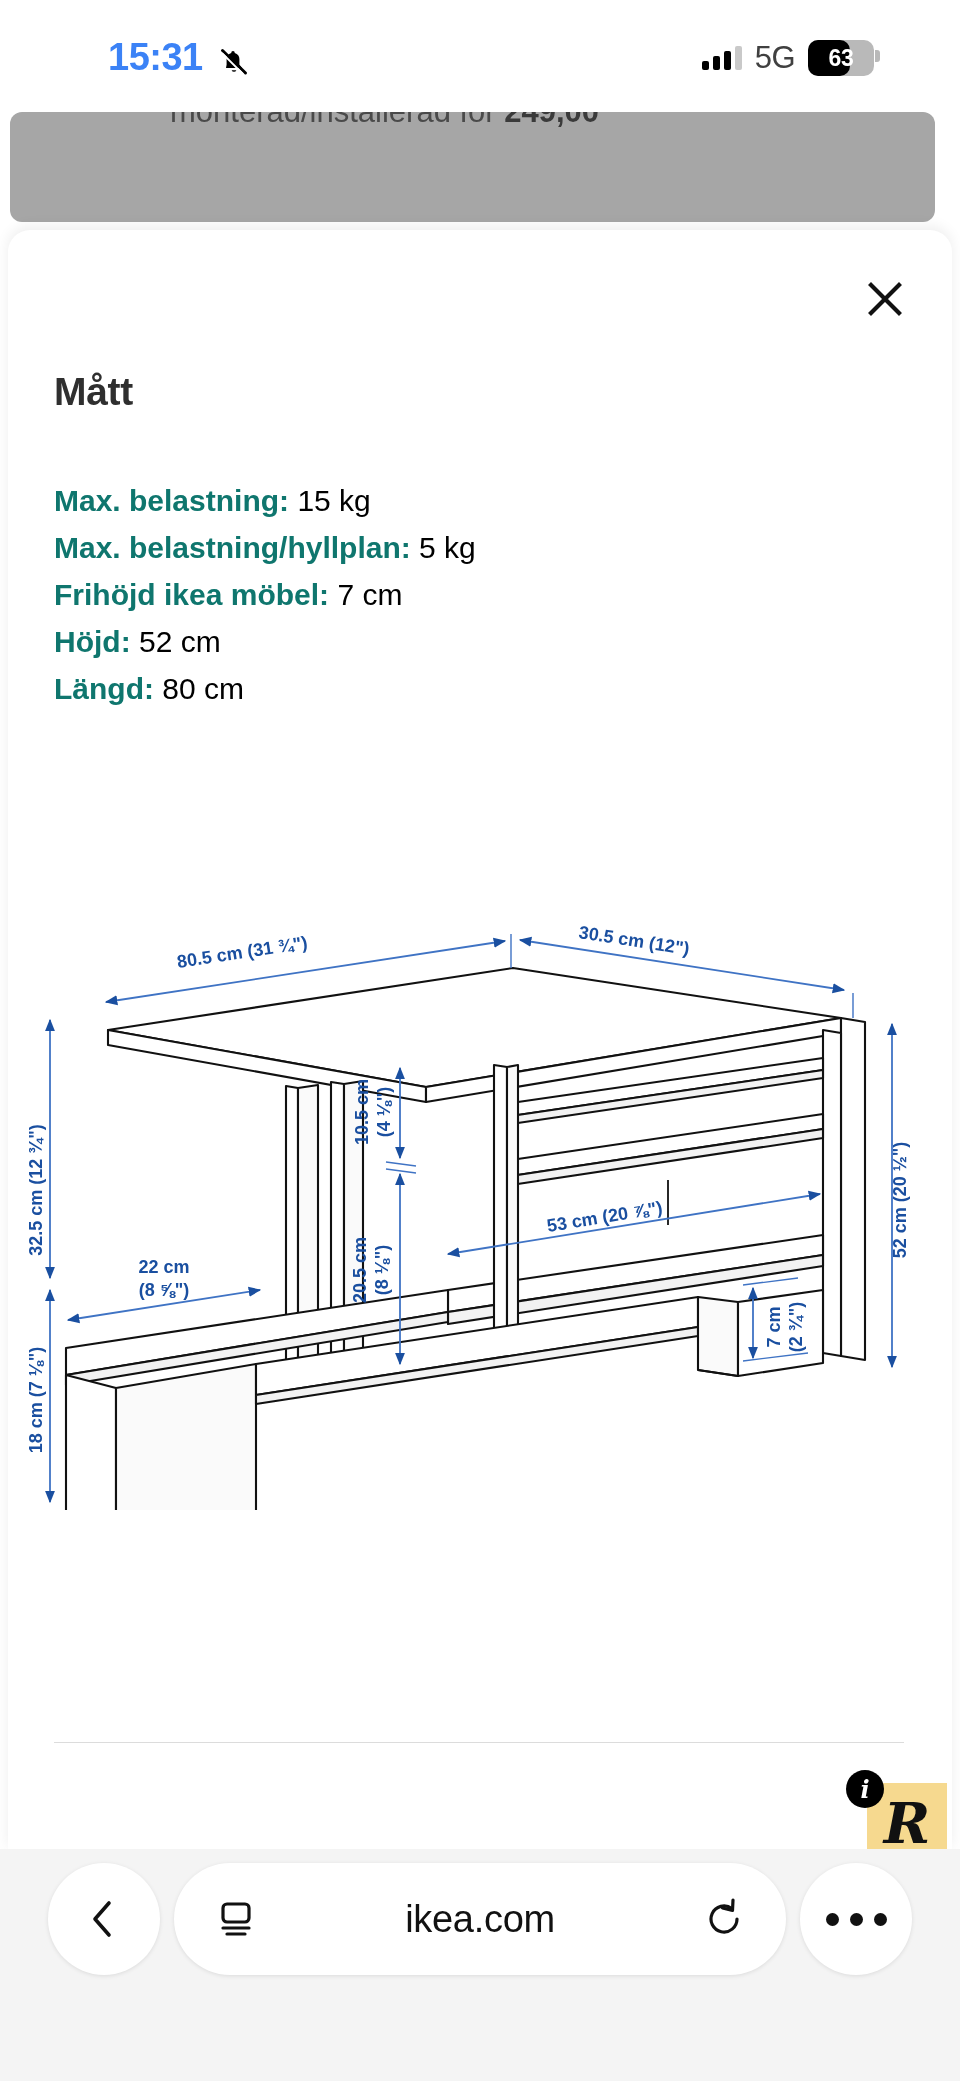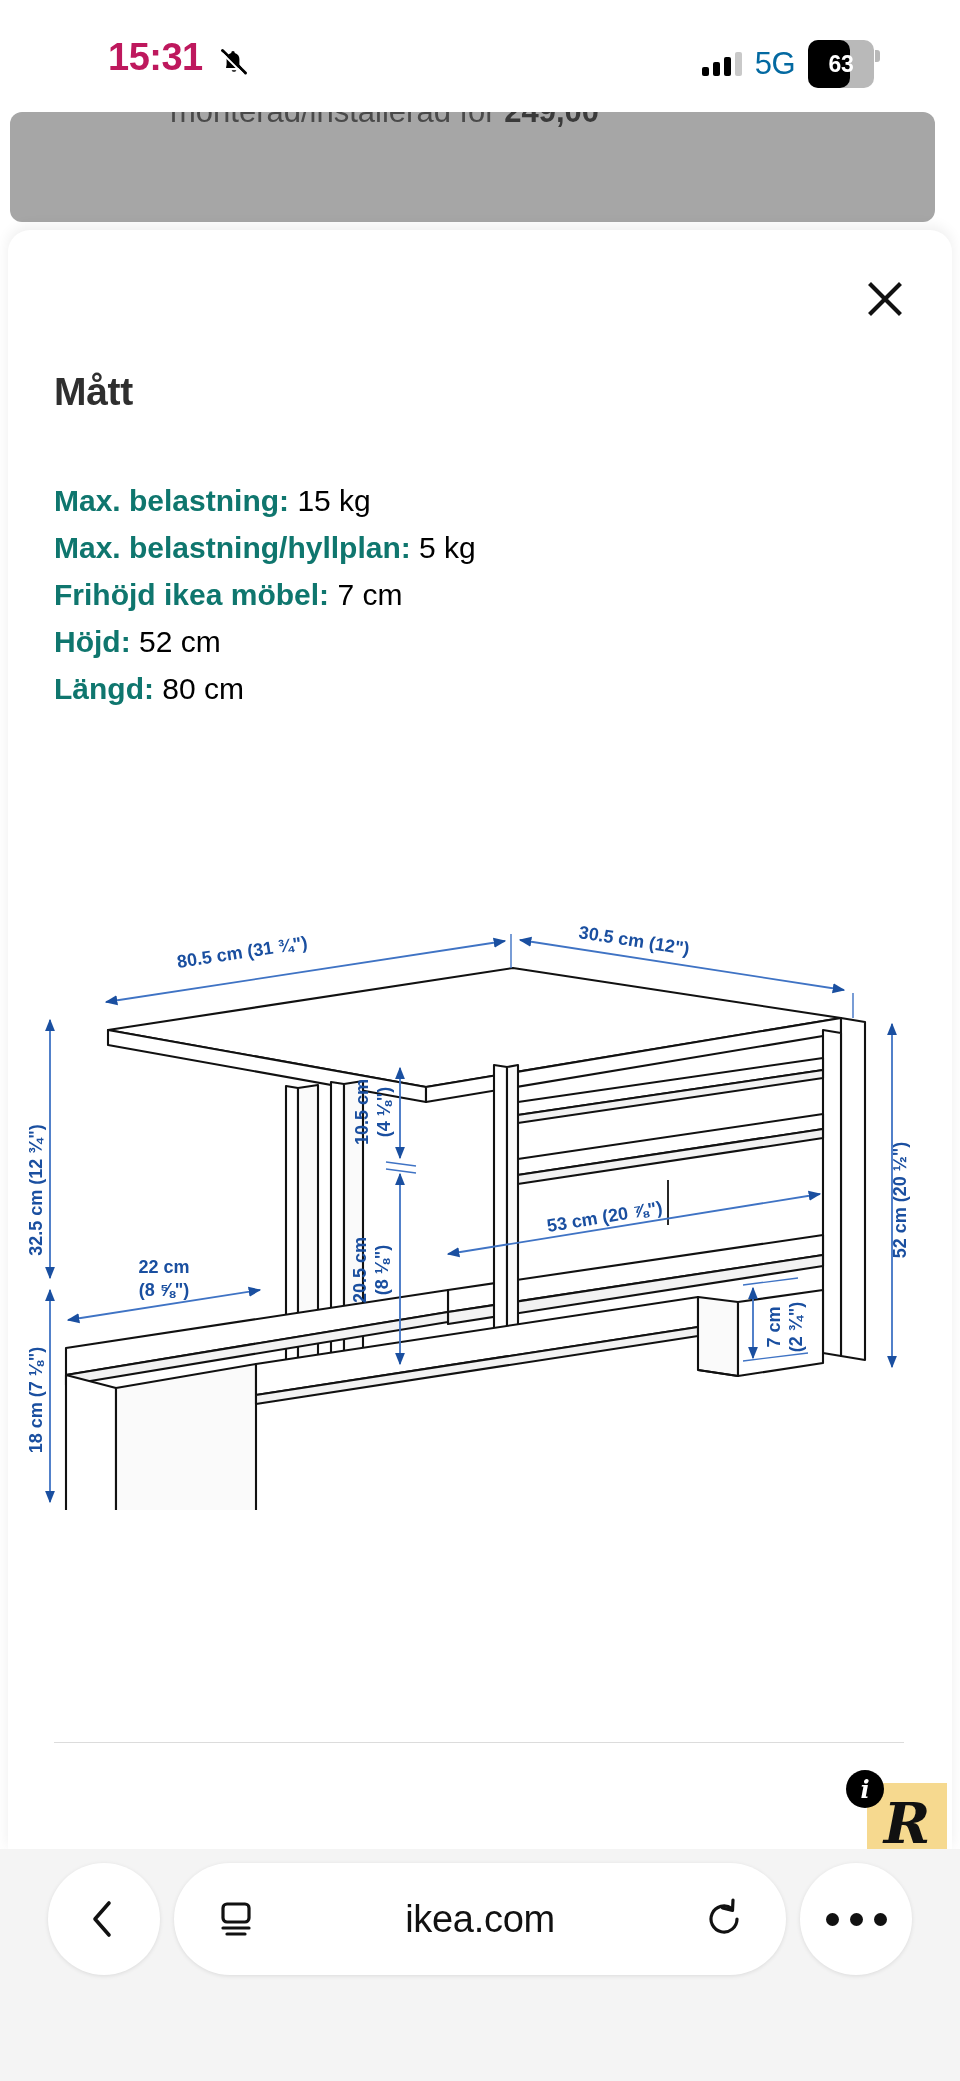--- a/index.html
+++ b/index.html
@@ -11,32 +11,32 @@
   }
   .screen { position: relative; width: 960px; height: 2081px; background: #ffffff; }
 
   
   .status-bar {
     position: absolute; top: 0; left: 0; width: 960px; height: 112px;
     background: #ffffff; z-index: 40;
   }
   .status-time {
     position: absolute; left: 108px; top: 36px;
-    font-size: 38px; font-weight: 700; color: #be185d; letter-spacing: -0.5px;
+    font-size: 38px; font-weight: 700; color: #3b82f6; letter-spacing: -0.5px;
   }
   .bell-off-icon { position: absolute; left: 217px; top: 44px; width: 34px; height: 34px; }
   .status-right { position: absolute; right: 86px; top: 40px; display: flex; align-items: center; gap: 13px; }
   .signal-bars { display: flex; align-items: flex-end; gap: 4px; height: 24px; }
   .signal-bars i { display: block; width: 7px; background: #000; border-radius: 2px; }
   .signal-bars i:nth-child(1) { height: 9px; }
   .signal-bars i:nth-child(2) { height: 14px; }
   .signal-bars i:nth-child(3) { height: 19px; }
   .signal-bars i:nth-child(4) { height: 24px; background: #c9c9c9; }
-  .net-label { font-size: 31px; font-weight: 500; color: #0369a1; letter-spacing: -0.5px; }
-  .battery { position: relative; width: 66px; height: 48px; border-radius: 10px; background: #b9b9b9; overflow: visible; padding-left: 24px; }
+  .net-label { font-size: 31px; font-weight: 500; color: #404040; letter-spacing: -0.5px; }
+  .battery { position: relative; width: 66px; height: 36px; border-radius: 10px; background: #b9b9b9; overflow: visible; padding-left: 24px; }
   .battery-fill { position: absolute; left: 0; top: 0; bottom: 0; width: 63%; background: #000; border-radius: 10px; }
   .battery-pct {
     position: absolute; left: 0; top: 0; width: 100%; height: 100%;
     display: flex; align-items: center; justify-content: center;
     font-size: 23px; font-weight: 700; color: #fff; letter-spacing: -0.4px;
   }
   .battery-cap { position: absolute; right: -6px; top: 10px; width: 5px; height: 12px; background: #b9b9b9; border-radius: 0 3px 3px 0; }
 
   
   .behind-banner {

